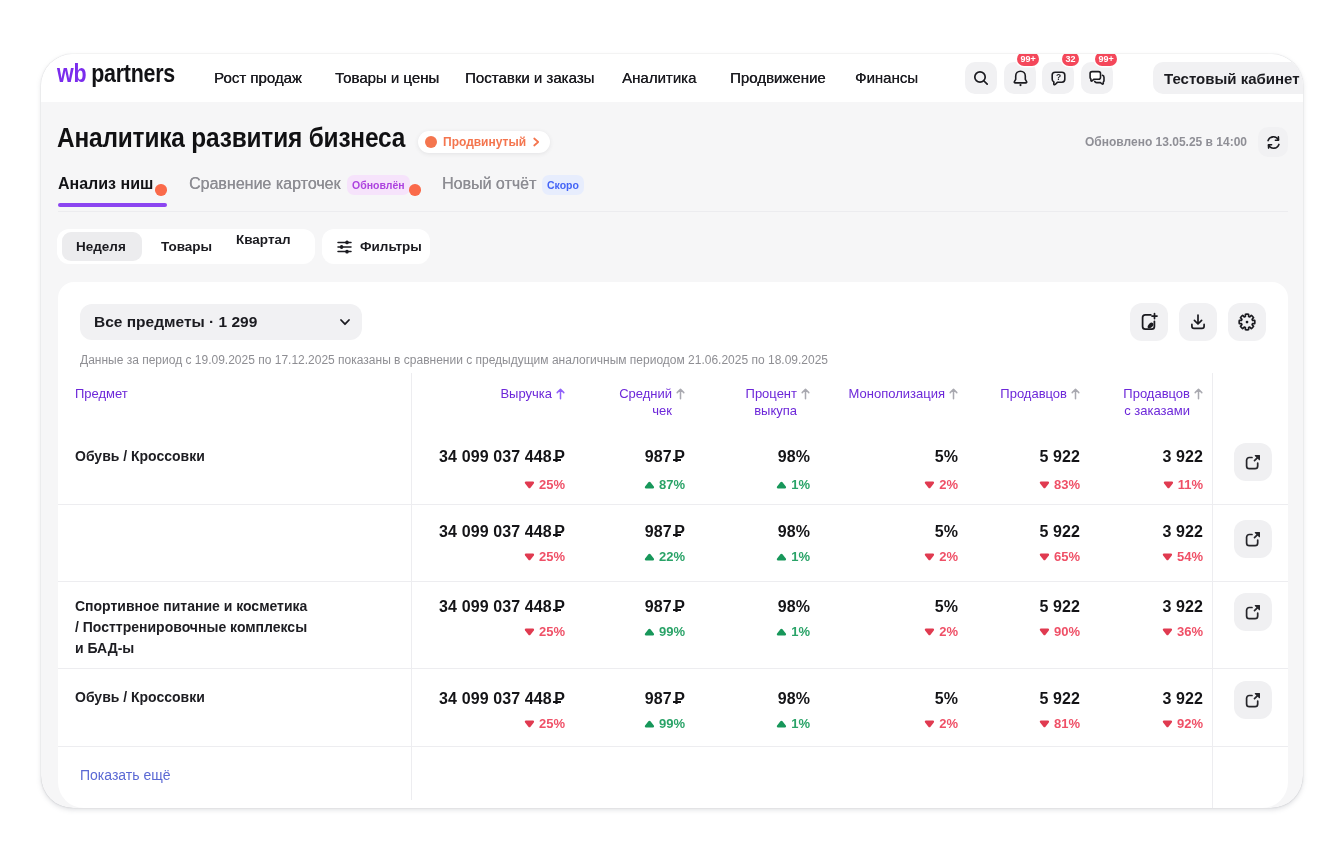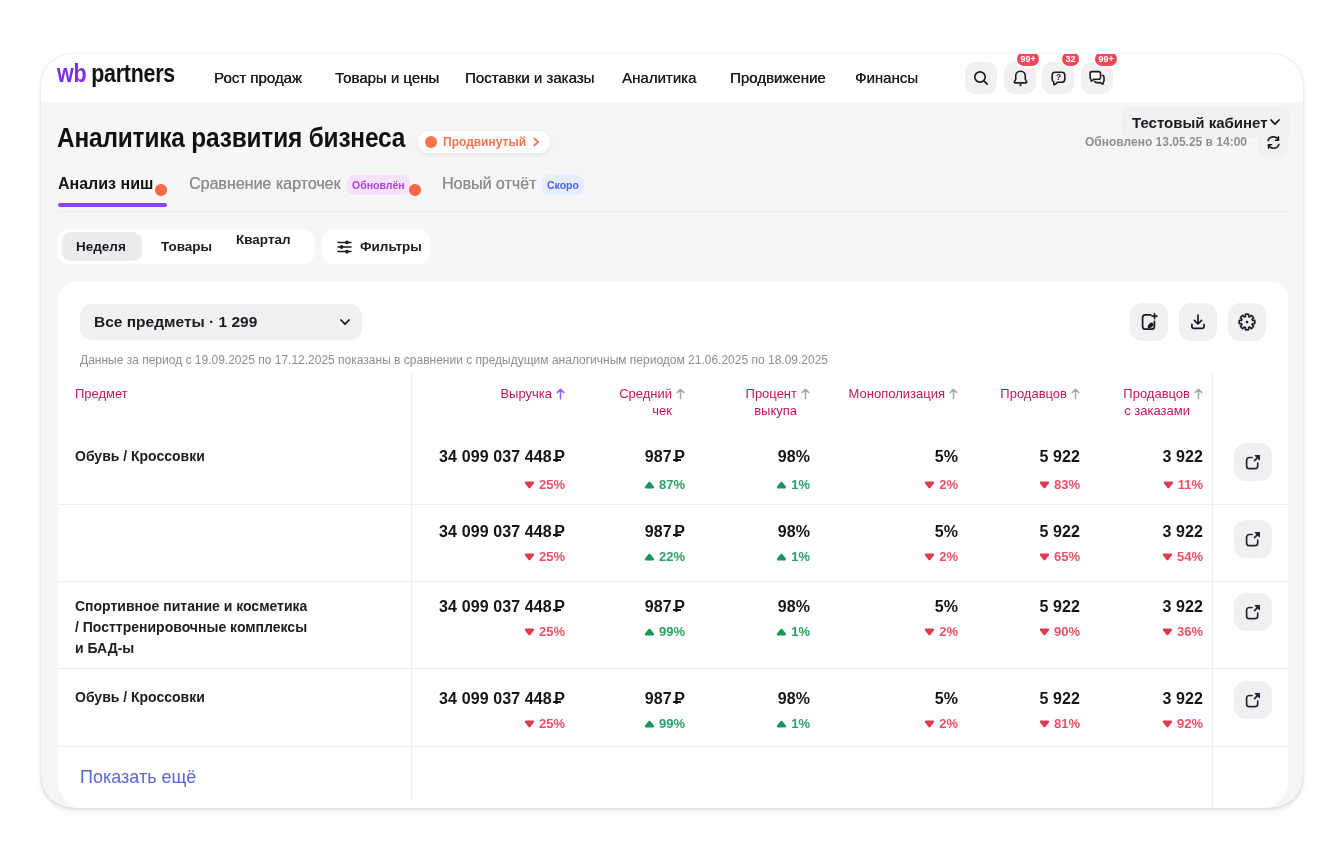--- a/index.html
+++ b/index.html
@@ -13,21 +13,21 @@
   display:flex; align-items:center; justify-content:center; padding:0 3.5px; letter-spacing:0; box-shadow:0 0 0 1.5px #fff; }
 .h1 { font-size:28px; font-weight:700; color:#111113; letter-spacing:-.2px; white-space:nowrap; transform:scaleX(.872); transform-origin:left center; line-height:1; }
 .prolabel { background:#fff; border-radius:12px; box-shadow:0 1px 4px rgba(60,60,70,.10); display:flex; align-items:center; }
 .tab { font-size:16px; white-space:nowrap; }
 .chip { border-radius:7px; font-size:10.5px; font-weight:700; display:flex; align-items:center; padding:0 5px; height:20px; }
 .seg { background:#fff; border-radius:12px; }
 .segsel { background:#ececee; border-radius:9px; }
 .seglab { font-size:13.5px; font-weight:700; color:#1b1b20; white-space:nowrap; }
 .panel { left:17px; top:228px; width:1230px; height:526px; background:#fff; border-radius:16px 16px 26px 26px; }
 .drop { left:22px; top:22px; width:282px; height:36px; background:#f1f1f3; border-radius:12px; display:flex; align-items:center; padding:0 14px; }
-.hcell { color:#be185d; font-size:13px; line-height:16.5px; text-align:right; white-space:nowrap; }
+.hcell { color:#6d28d9; font-size:13px; line-height:16.5px; text-align:right; white-space:nowrap; }
 .val { font-size:16px; font-weight:700; color:#141417; white-space:nowrap; letter-spacing:.1px; }
 .dlt { font-size:13px; font-weight:700; white-space:nowrap; display:flex; align-items:center; }
 .name { font-size:14px; font-weight:700; color:#1d1d22; line-height:22px; white-space:nowrap; }
 .sep { height:1px; background:#ededf0; left:0; width:1230px; }
 .rub { position:relative; display:inline-block; }
 .rub i { position:absolute; left:-1px; bottom:4.2px; width:7.5px; height:1.5px; background:currentColor; }
 .val .rub i { left:-1.5px; bottom:4.8px; width:8.5px; height:1.9px; }
 </style></head><body>
 
 <div class="a card">
@@ -62,21 +62,21 @@
     </div>
 <div class="a ibtn" style="left:1040px; top:8px; width:32px; height:32px;">
       <svg width="20" height="20" viewBox="0 0 20 20" fill="none">
         <path d="M5.1 3.6 L11.5 3.6 C12.6 3.6 13.5 4.5 13.5 5.6 L13.5 9.2 C13.5 10.3 12.6 11.2 11.5 11.2 L7 11.2 L5.1 12.9 C4.6 13.3 3.9 13 3.9 12.4 L3.95 11.1 C3.4 10.7 3.1 10 3.1 9.2 L3.1 5.6 C3.1 4.5 4 3.6 5.1 3.6 Z" stroke="#1b1b20" stroke-width="1.6" stroke-linejoin="round" fill="#fff"></path>
         <path d="M15.5 7.3 C16.4 7.6 17 8.4 17 9.4 L17 12.6 C17 13.3 16.7 13.9 16.2 14.3 L16.3 15.5 C16.3 16.1 15.6 16.4 15.1 16 L13.4 14.6 L9.6 14.6 C8.7 14.6 8 14.1 7.7 13.4" stroke="#1b1b20" stroke-width="1.6" stroke-linecap="round" stroke-linejoin="round" fill="none"></path>
       </svg>
     </div>
 <div class="a badge" style="left:976px;">99+</div>
 <div class="a badge" style="left:1021px;">32</div>
 <div class="a badge" style="left:1054px;">99+</div>
-<div class="a" style="left:1080px; top:8px; width:170px; height:32px; background:#f1f1f3; border-radius:10px; display:flex; align-items:center; padding:0 11px;margin-top:44px;">
+<div class="a" style="left:1112px; top:8px; width:170px; height:32px; background:#f1f1f3; border-radius:10px; display:flex; align-items:center; padding:0 11px;">
 <span style="font-size:15px; font-weight:700; color:#1b1b20; white-space:nowrap;">Тестовый кабинет</span>
 <span style="margin-left:auto; display:flex;">
         <svg width="14" height="14" viewBox="0 0 14 14" fill="none">
           <path d="M3 5 L7 9.2 L11 5" stroke="#1b1b20" stroke-width="1.8" stroke-linecap="round" stroke-linejoin="round"></path>
         </svg>
       </span>
     </div>
 <div class="a h1" style="left:16px; top:70px;">Аналитика развития бизнеса</div>
 <div class="a prolabel" style="left:377px; top:77px; height:22px; padding:0 9px 0 7px;">
 <span style="width:12px; height:12px; border-radius:50%; background:#f4754e;"></span>
@@ -308,14 +308,14 @@
 <div class="a dlt" style="right:85px; top:434px; color:#ef5067;"><svg width="11" height="8" viewBox="0 0 11 8" style="margin-right:4px">
           <path d="M6.5 6.8 C5.9 7.5 5 7.5 4.4 6.8 L1.1 2.4 C0.5 1.6 0.9 0.6 1.9 0.6 L9 0.6 C10 0.6 10.4 1.6 9.8 2.4 Z" fill="#e03a50"></path>
         </svg>92%</div>
 <div class="a ibtn" style="left:1176px; top:399px; width:38px; height:38px; border-radius:12px; background:#f0f0f2;">
         <svg width="20" height="20" viewBox="0 0 20 20" fill="none">
 <path d="M14.7 11.1 L14.7 13.9 C14.7 15.4 13.5 16.6 12 16.6 L6.3 16.6 C4.8 16.6 3.6 15.4 3.6 13.9 L3.6 8.2 C3.6 6.7 4.8 5.5 6.3 5.5 L9 5.5" stroke="#26262b" stroke-width="1.7" stroke-linecap="round"></path>
 <path d="M11.5 8.7 L15.8 4.4" stroke="#26262b" stroke-width="1.7" stroke-linecap="round"></path>
 <path d="M12.3 3.6 L16.4 3.6 L16.4 7.7 Z" fill="#26262b" stroke="#26262b" stroke-width="1.2" stroke-linejoin="round"></path>
         </svg>
       </div>
-<div class="a" style="left:22px; top:485px; font-size:18px; color:#5a68d4;">Показать ещё</div>
+<div class="a" style="left:22px; top:485px; font-size:14px; color:#5a68d4;">Показать ещё</div>
 </div>
 </div>
 </body></html>

